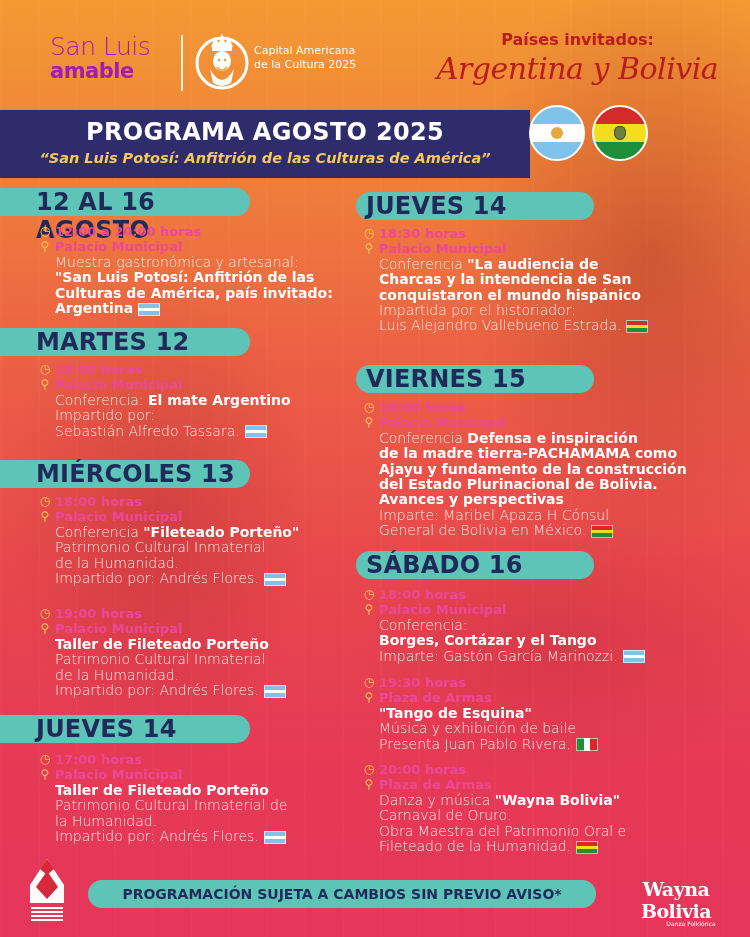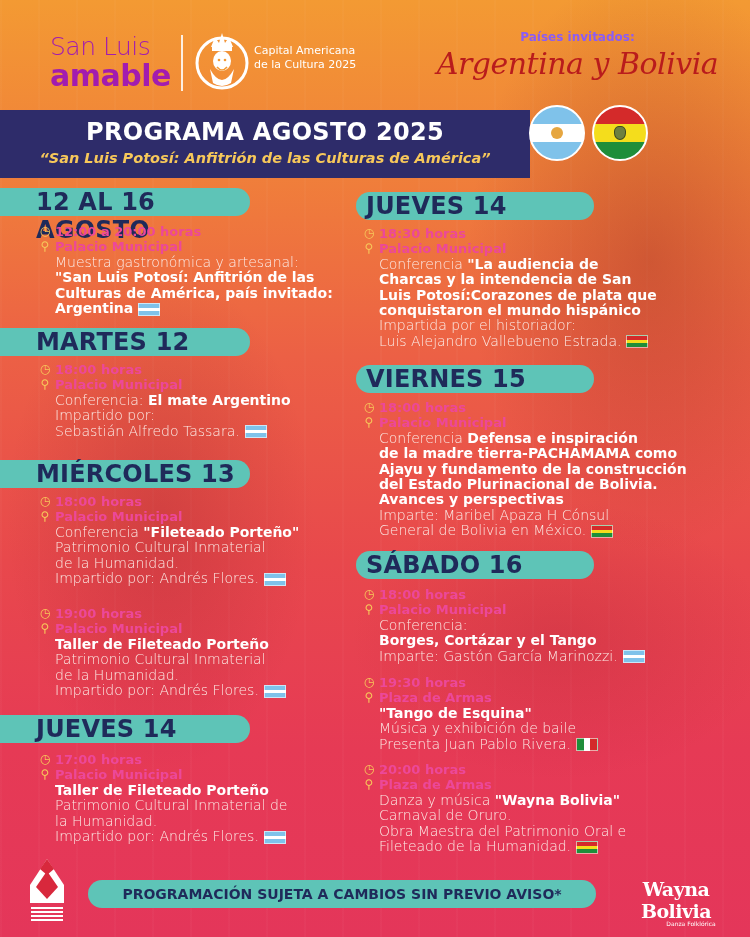--- a/index.html
+++ b/index.html
@@ -18,30 +18,30 @@
       radial-gradient(ellipse 220px 360px at 160px 520px, rgba(150,30,40,0.28), transparent 70%),
       radial-gradient(ellipse 300px 200px at 560px 640px, rgba(170,30,50,0.25), transparent 70%),
       repeating-linear-gradient(90deg, rgba(255,255,255,0.025) 0 2px, transparent 2px 38px);
   }
   .header-top { position: absolute; top: 0; left: 0; width: 750px; height: 108px; }
   .brand-sanluis {
     position: absolute; left: 50px; top: 34px; width: 130px;
     font-family: "DejaVu Sans", sans-serif; color: #a21caf; line-height: 1;
   }
   .brand-sanluis .l1 { font-size: 25px; font-weight: 300; letter-spacing: -0.5px; }
-  .brand-sanluis .l2 { font-size: 30px; font-weight: 700; margin-top: 2px; letter-spacing: -0.5px; }
+  .brand-sanluis .l2 { font-size: 21px; font-weight: 700; margin-top: 2px; letter-spacing: -0.5px; }
   .brand-divider { position: absolute; left: 181px; top: 35px; width: 2px; height: 56px; background: rgba(255,255,255,0.85); }
   .crest {
     position: absolute; left: 195px; top: 29px; width: 54px; height: 64px;
   }
   .capital {
     position: absolute; left: 254px; top: 44px; font-size: 11px; line-height: 1.25; color: #fff; font-weight: 400;
   }
   .invited { position: absolute; left: 435px; top: 30px; width: 285px; text-align: center; }
-  .invited .lbl { font-size: 12px; font-weight: 700; color: #8b5cf6; }
+  .invited .lbl { font-size: 16px; font-weight: 700; color: #b91c1c; }
   .invited .names {
     font-family: "DejaVu Serif", serif; font-style: italic; font-weight: 400;
     font-size: 30px; color: #b91c1c; margin-top: 2px; letter-spacing: -0.5px;
   }
 
   .title-band {
     position: absolute; left: 0; top: 110px; width: 530px; height: 68px;
     background: #2e2c6a;
   }
   .title-band .t1 {
@@ -234,21 +234,20 @@
         <span class="ico">◷</span>
         <span class="time">18:30 horas</span>
       </div>
       <div class="row">
         <span class="ico">⚲</span>
         <span class="place">Palacio Municipal</span>
       </div>
       <div class="desc">
         <div class="line"><span>Conferencia </span><b>"La audiencia de</b></div>
         <div class="line"><b>Charcas y la intendencia de San</b></div>
-        <div class="line"><b>Luis Potosí:Corazones de plata que</b></div>
         <div class="line"><b>conquistaron el mundo hispánico</b></div>
         <div class="line"><span>Impartida por el historiador:</span></div>
         <div class="line"><span> Luis Alejandro Vallebueno Estrada.</span><span class="mini-flag bo"></span></div>
       </div>
     </div>
     <div class="pill right" style="top: 365px;">VIERNES 15</div>
     <div class="event" style="left: 362px; top: 400px;">
       <div class="row">
         <span class="ico">◷</span>
         <span class="time">18:00 horas</span>

